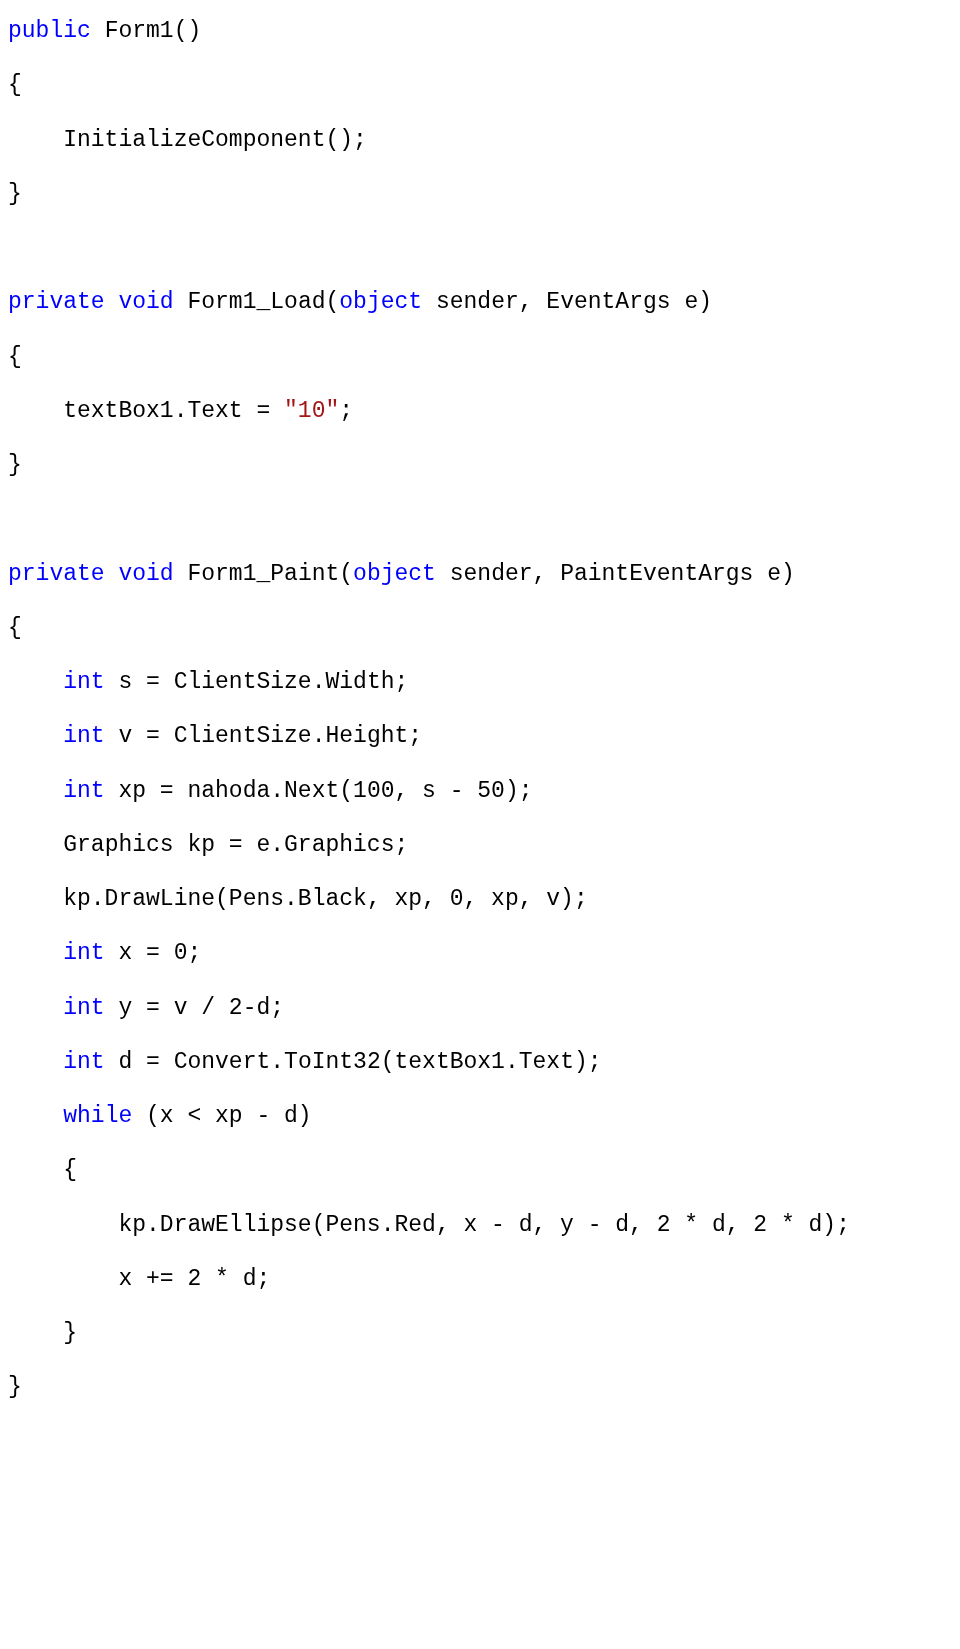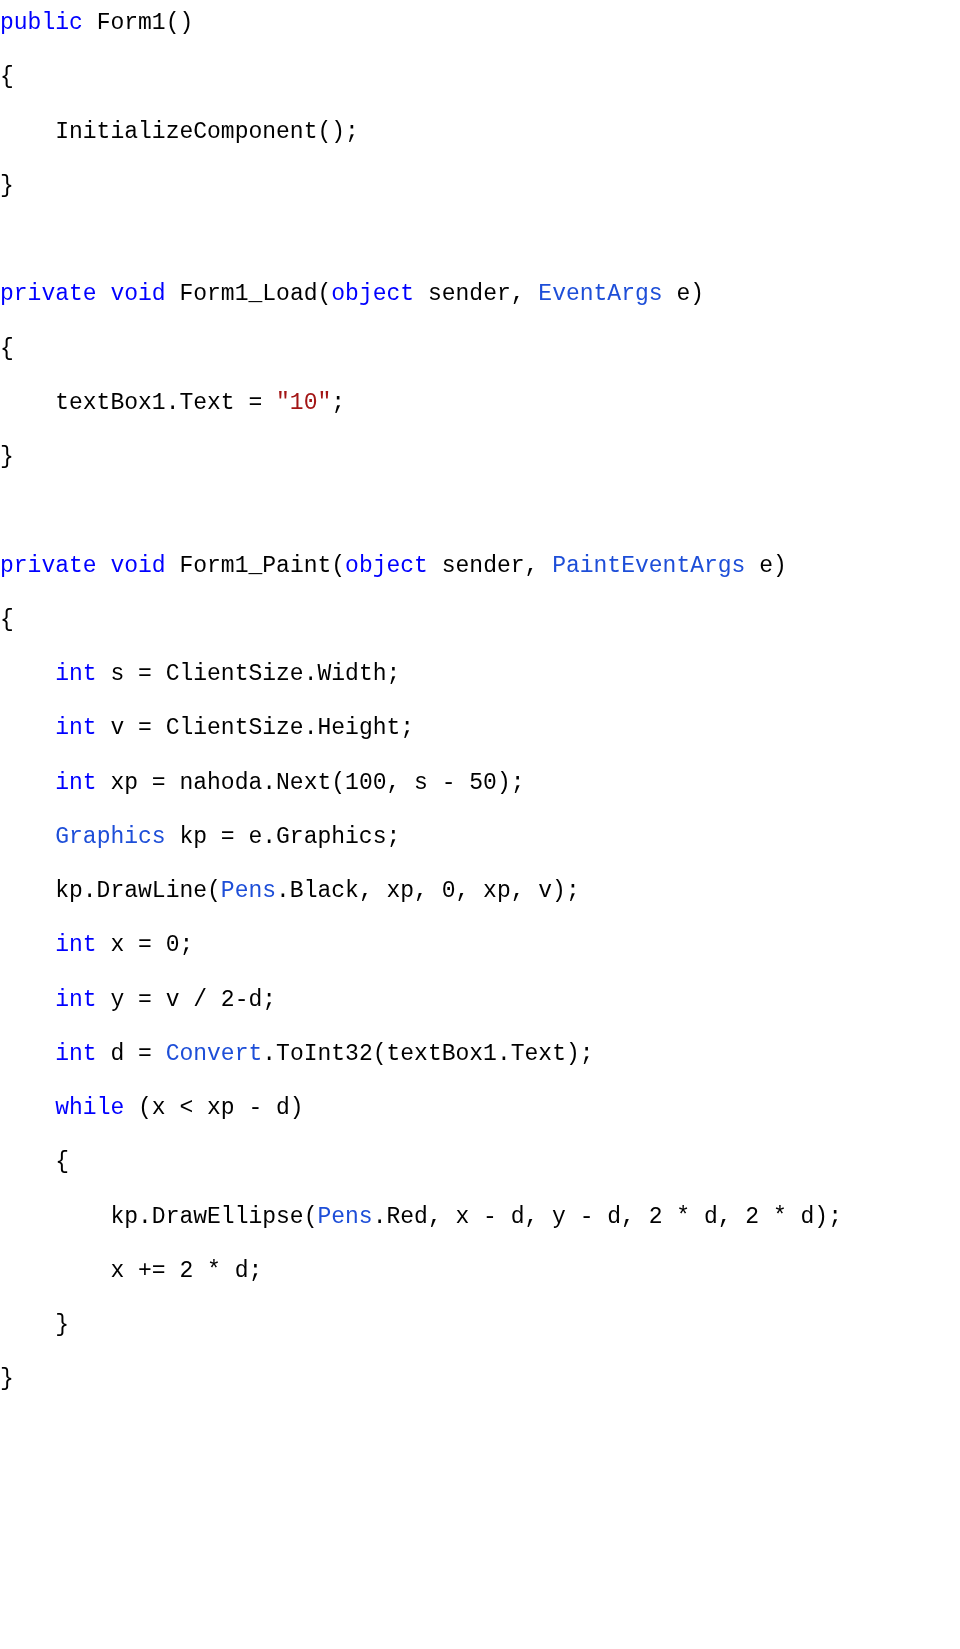--- a/index.html
+++ b/index.html
@@ -10,27 +10,27 @@
     font-size: 23px;
     line-height: 1.18;
   }
   .page {
     width: 960px;
     min-height: 1649px;
     box-sizing: border-box;
     padding: 10px 0 0 0;
   }
   pre.code {
-    margin: 0;
+    margin: 8px;
     padding: 0;
     white-space: pre;
     font-family: inherit;
   }
   .kw  { color: #0000ff; }   
-  .typ { color: #1d4ed8; }   
+  .typ { color: #000000; }   
   .str { color: #a31515; }   
   .txt { color: #000000; }   
 </style>
 </head>
 <body>
 
 <div class="page">
   <pre class="code" id="code-container"><div><span class="kw">public</span><span class="txt"> Form1()</span></div><div>&nbsp;</div><div><span class="txt">{</span></div><div>&nbsp;</div><div><span class="txt">    InitializeComponent();</span></div><div>&nbsp;</div><div><span class="txt">}</span></div><div>&nbsp;</div><div>&nbsp;</div><div>&nbsp;</div><div><span class="kw">private</span><span class="txt"> </span><span class="kw">void</span><span class="txt"> Form1_Load(</span><span class="kw">object</span><span class="txt"> sender, </span><span class="typ">EventArgs</span><span class="txt"> e)</span></div><div>&nbsp;</div><div><span class="txt">{</span></div><div>&nbsp;</div><div><span class="txt">    textBox1.Text = </span><span class="str">"10"</span><span class="txt">;</span></div><div>&nbsp;</div><div><span class="txt">}</span></div><div>&nbsp;</div><div>&nbsp;</div><div>&nbsp;</div><div><span class="kw">private</span><span class="txt"> </span><span class="kw">void</span><span class="txt"> Form1_Paint(</span><span class="kw">object</span><span class="txt"> sender, </span><span class="typ">PaintEventArgs</span><span class="txt"> e)</span></div><div>&nbsp;</div><div><span class="txt">{</span></div><div>&nbsp;</div><div><span class="txt">    </span><span class="kw">int</span><span class="txt"> s = ClientSize.Width;</span></div><div>&nbsp;</div><div><span class="txt">    </span><span class="kw">int</span><span class="txt"> v = ClientSize.Height;</span></div><div>&nbsp;</div><div><span class="txt">    </span><span class="kw">int</span><span class="txt"> xp = nahoda.Next(100, s - 50);</span></div><div>&nbsp;</div><div><span class="txt">    </span><span class="typ">Graphics</span><span class="txt"> kp = e.Graphics;</span></div><div>&nbsp;</div><div><span class="txt">    kp.DrawLine(</span><span class="typ">Pens</span><span class="txt">.Black, xp, 0, xp, v);</span></div><div>&nbsp;</div><div><span class="txt">    </span><span class="kw">int</span><span class="txt"> x = 0;</span></div><div>&nbsp;</div><div><span class="txt">    </span><span class="kw">int</span><span class="txt"> y = v / 2-d;</span></div><div>&nbsp;</div><div><span class="txt">    </span><span class="kw">int</span><span class="txt"> d = </span><span class="typ">Convert</span><span class="txt">.ToInt32(textBox1.Text);</span></div><div>&nbsp;</div><div><span class="txt">    </span><span class="kw">while</span><span class="txt"> (x &lt; xp - d)</span></div><div>&nbsp;</div><div><span class="txt">    {</span></div><div>&nbsp;</div><div><span class="txt">        kp.DrawEllipse(</span><span class="typ">Pens</span><span class="txt">.Red, x - d, y - d, 2 * d, 2 * d);</span></div><div>&nbsp;</div><div><span class="txt">        x += 2 * d;</span></div><div>&nbsp;</div><div><span class="txt">    }</span></div><div>&nbsp;</div><div><span class="txt">}</span></div></pre>
 </div>
 

